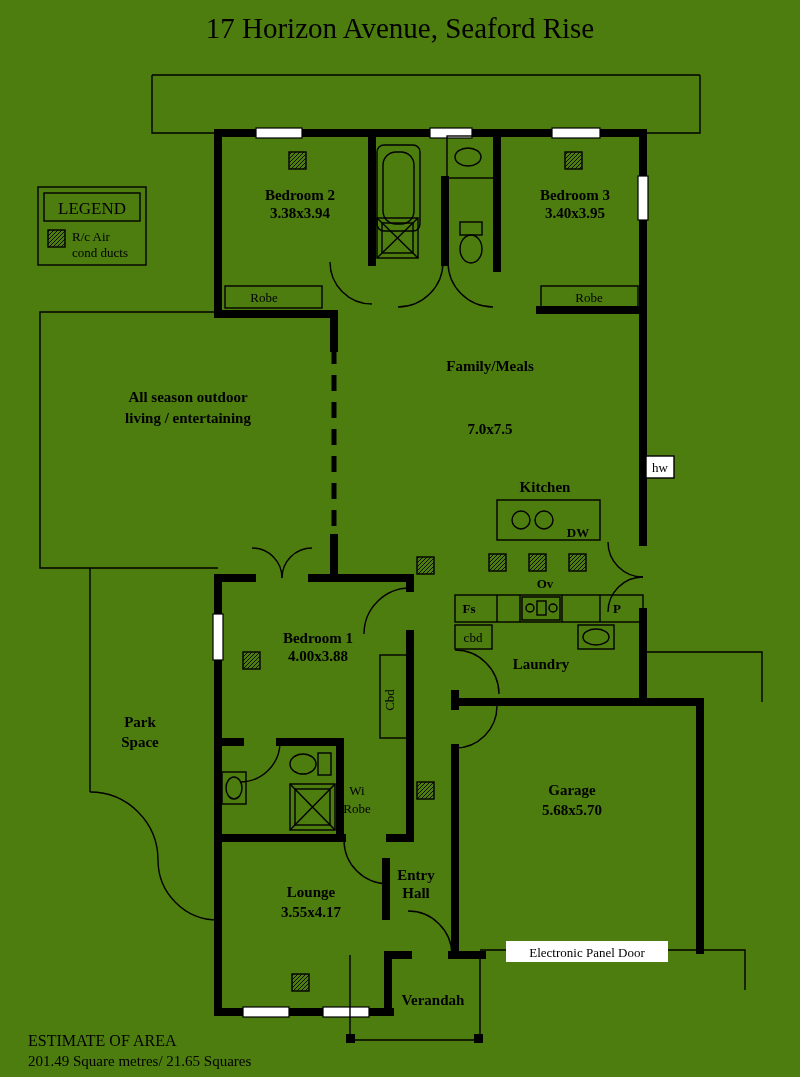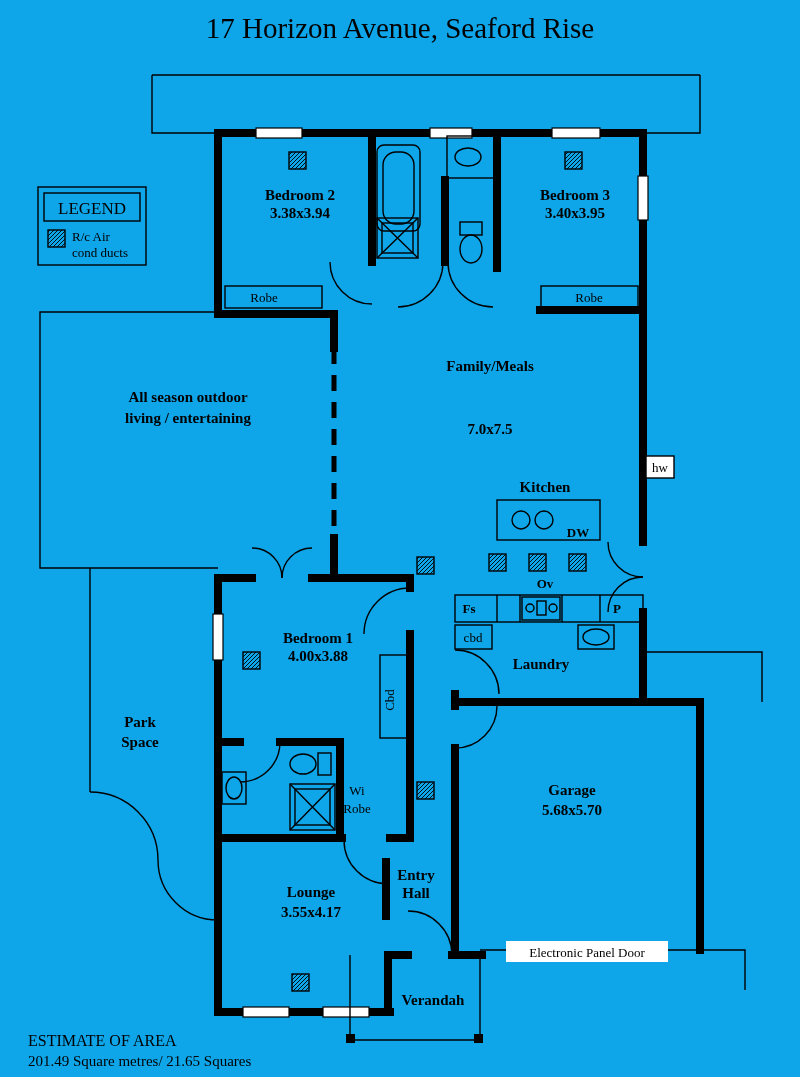--- a/index.html
+++ b/index.html
@@ -1,16 +1,16 @@
 <!DOCTYPE html>
 <html><head>
 <meta charset="utf-8">
 <style>
   html,body{margin:0;padding:0;background:#fff;}
-  .page{position:relative;width:800px;height:1077px;background:#0ea5e9;overflow:hidden;}
+  .page{position:relative;width:800px;height:1077px;background:#4d7c0f;overflow:hidden;}
   svg{display:block;}
   .wall{stroke:#000;stroke-width:8;fill:none;stroke-linecap:square;}
   .thin{stroke:#000;stroke-width:1.4;fill:none;}
   .dash{stroke:#000;stroke-width:5;fill:none;stroke-dasharray:16 11;}
   .win{fill:#fff;stroke:#000;stroke-width:1.2;}
   .duct{fill:url(#hatch);stroke:#000;stroke-width:1.4;}
   .whitebox{fill:#fff;stroke:#000;stroke-width:1.4;}
   .plain{fill:#fff;stroke:none;}
   .solid{fill:#000;stroke:none;}
   text{fill:#000;}

